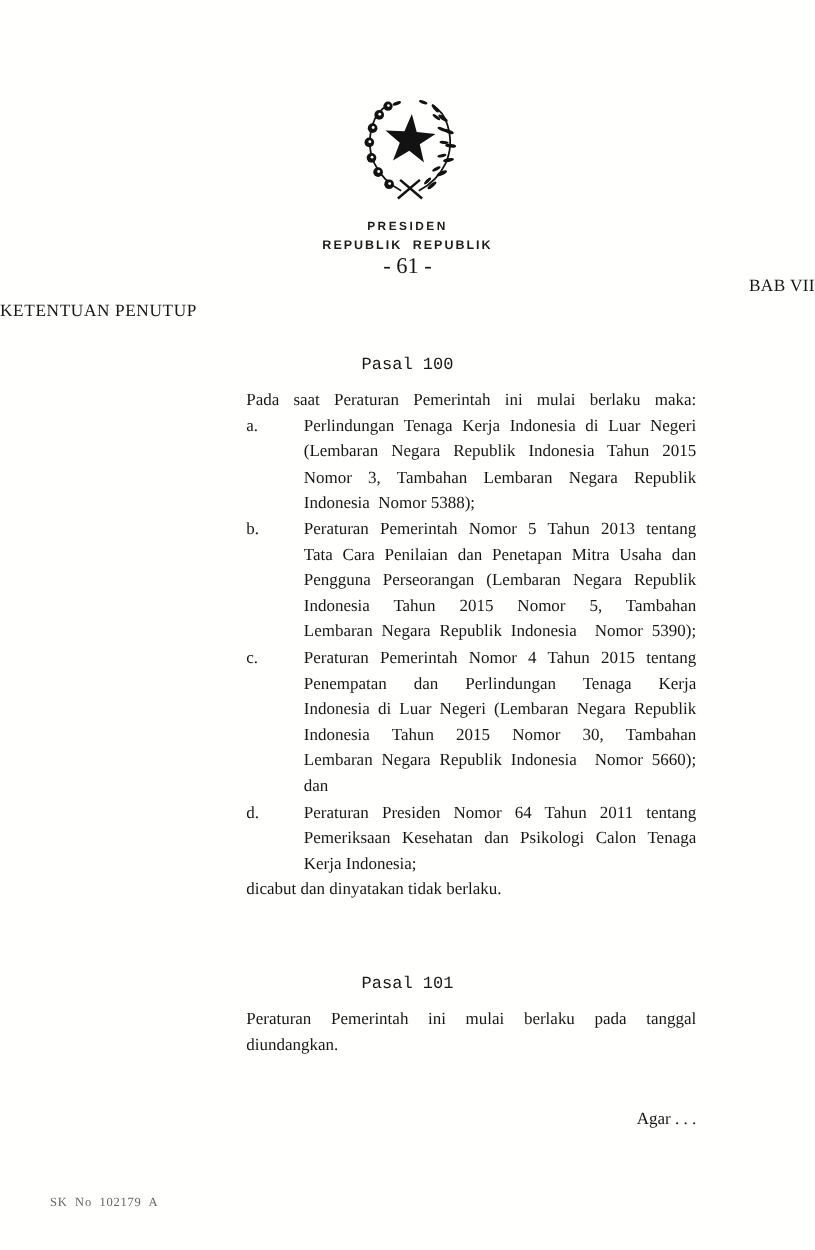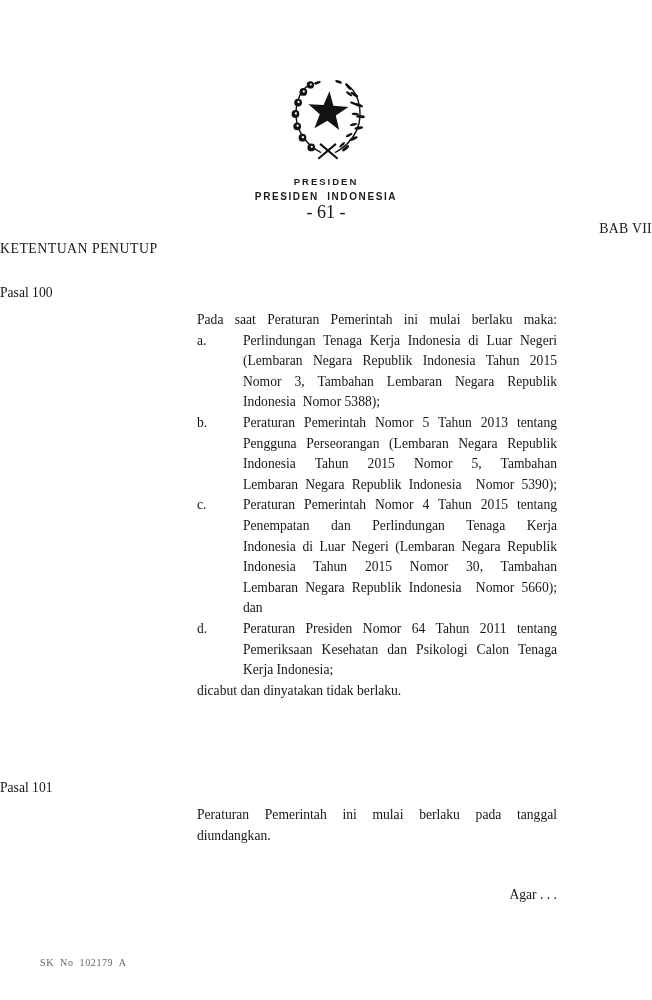--- a/index.html
+++ b/index.html
@@ -38,21 +38,21 @@
     position:absolute;top:221px;left:0;width:100%;
     text-align:right;font-size:13.8px;line-height:16px;letter-spacing:.3px;
   }
   .chaptitle{
     position:absolute;top:241px;left:0;width:100%;
     text-align:left;font-size:13.8px;line-height:16px;letter-spacing:.5px;
   }
   
   .ptitle{
     position:absolute;left:0;width:100%;
-    text-align:left;font-size:13.6px;line-height:16px;
+    text-align:center;font-size:13.6px;line-height:16px;font-family:Liberation Mono, monospace;
   }
   .ptitle.p100{top:285px;}
   .ptitle.p101{top:780px;}
   
   .col{
     position:absolute;left:197px;width:360px;
     font-size:13.6px;
   }
   .body100{top:310px;}
   .body101{top:805px;}
@@ -126,21 +126,21 @@
       <ellipse cx="74" cy="19" rx="1.4" ry="4.2" transform="rotate(128 74 19)"></ellipse>
       <ellipse cx="62" cy="5.5" rx="1.5" ry="4" transform="rotate(-70 62 5.5)"></ellipse>
     </g>
     <g stroke="#121212" stroke-width="2.3">
       <line x1="41" y1="76" x2="61" y2="93"></line>
       <line x1="59" y1="76" x2="39" y2="93"></line>
     </g>
   </svg>
 
   <div class="inst1">PRESIDEN</div>
-  <div class="inst2">PRESIDEN INDONESIA</div>
+  <div class="inst2">REPUBLIK REPUBLIK</div>
   <div class="pageno">- 61 -</div>
   <div class="chap">BAB VII</div>
   <div class="chaptitle">KETENTUAN PENUTUP</div>
 
   <div class="ptitle p100">Pasal 100</div>
 
   <div class="col body100">
     <div class="tline jl">Pada saat Peraturan Pemerintah ini mulai berlaku maka:</div>
     <div id="pasal100-list">
         <div class="item-row">
@@ -149,20 +149,21 @@
             <div class="tline jl">Perlindungan Tenaga Kerja Indonesia di Luar Negeri</div>
             <div class="tline jl">(Lembaran Negara Republik Indonesia Tahun 2015</div>
             <div class="tline jl">Nomor 3, Tambahan Lembaran Negara Republik</div>
             <div class="tline">Indonesia&nbsp; Nomor 5388);</div>
           </div>
         </div>
         <div class="item-row">
           <div class="marker">b.</div>
           <div class="ilines">
             <div class="tline jl">Peraturan Pemerintah Nomor 5 Tahun 2013 tentang</div>
+            <div class="tline jl">Tata Cara Penilaian dan Penetapan Mitra Usaha dan</div>
             <div class="tline jl">Pengguna Perseorangan (Lembaran Negara Republik</div>
             <div class="tline jl">Indonesia Tahun 2015 Nomor 5, Tambahan</div>
             <div class="tline jl">Lembaran Negara Republik Indonesia&nbsp; Nomor 5390);</div>
           </div>
         </div>
         <div class="item-row">
           <div class="marker">c.</div>
           <div class="ilines">
             <div class="tline jl">Peraturan Pemerintah Nomor 4 Tahun 2015 tentang</div>
             <div class="tline jl">Penempatan dan Perlindungan Tenaga Kerja</div>

